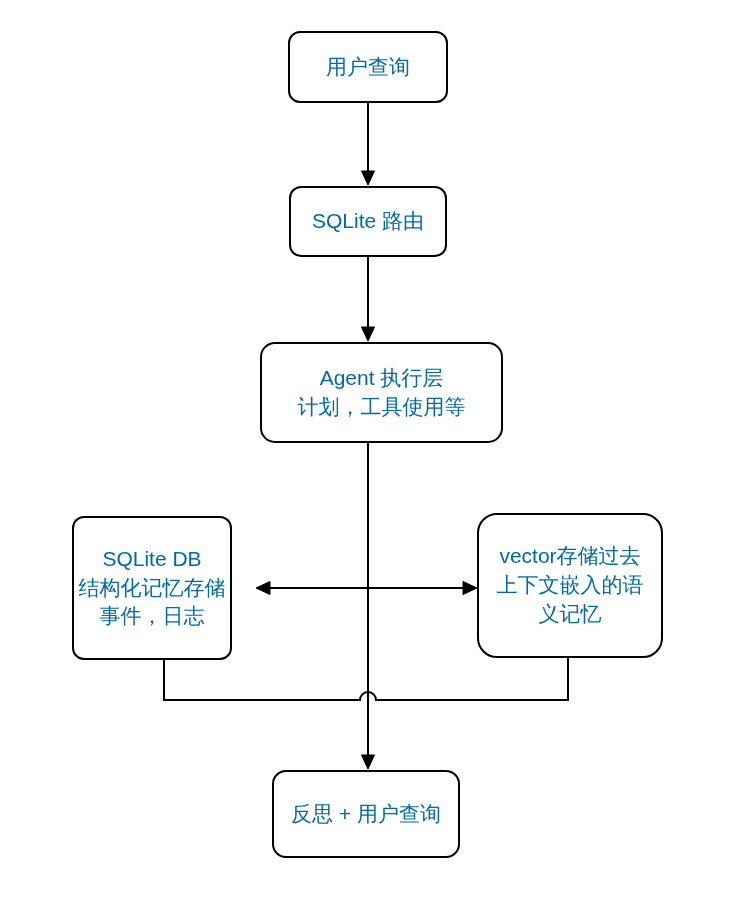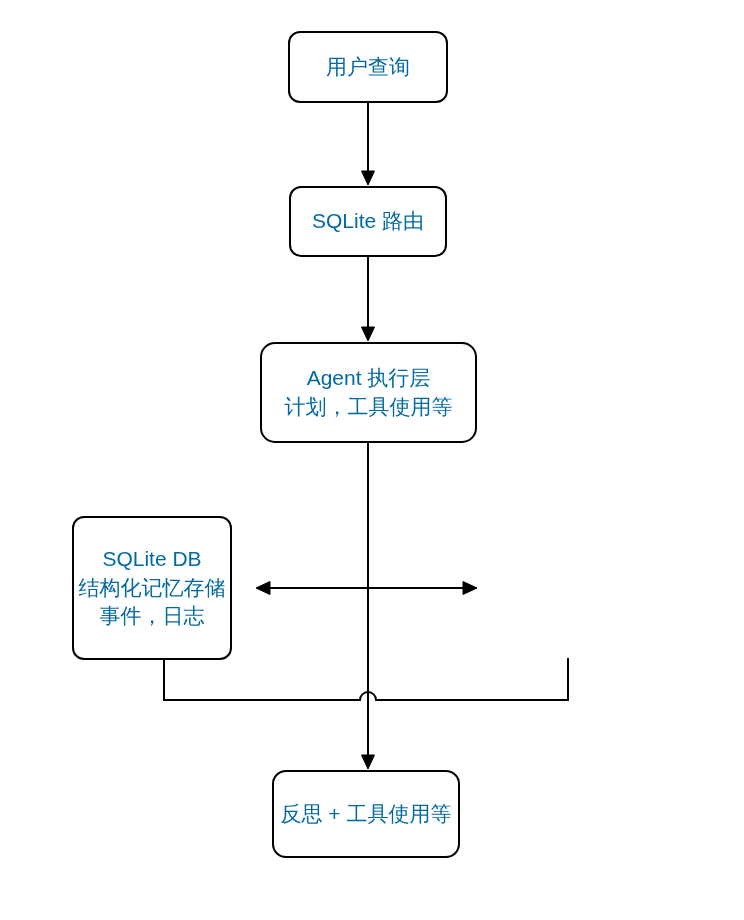--- a/index.html
+++ b/index.html
@@ -43,21 +43,21 @@
     align-items: center;
     justify-content: center;
     text-align: center;
     color: #0369a1;
     font-size: 21px;
     line-height: 1.38;
     white-space: pre-line;
   }
   .node-user-query   { left: 288px; top: 31px;  width: 160px; height: 72px;  border-radius: 12px; }
   .node-agent-router { left: 289px; top: 186px; width: 158px; height: 71px;  border-radius: 12px; }
-  .node-agent-exec   { left: 260px; top: 342px; width: 217px; height: 101px; border-radius: 15px; }
+  .node-agent-exec   { left: 260px; top: 342px; width: 243px; height: 101px; border-radius: 15px; }
   .node-sqlite-db    { left: 72px;  top: 516px; width: 160px; height: 144px; border-radius: 12px; }
   .node-vector-store { left: 477px; top: 513px; width: 186px; height: 145px; border-radius: 20px; }
   .node-reflection   { left: 272px; top: 770px; width: 188px; height: 88px;  border-radius: 14px; }
 </style>
 </head>
 <body>
 
 <div class="canvas">
 
   <svg class="edges-svg" viewBox="0 0 744 920" xmlns="http://www.w3.org/2000/svg">
@@ -100,18 +100,23 @@
     <span>Agent 执行层
 计划，工具使用等</span>
   </div>
 
   <div class="node node-sqlite-db">
     <span>SQLite DB
 结构化记忆存储
 事件，日志</span>
   </div>
 
+  <div class="node node-vector-store">
+    <span>vector存储过去
+上下文嵌入的语
+义记忆</span>
+  </div>
 
   <div class="node node-reflection">
-    <span>反思 + 工具使用等</span>
+    <span>反思 + 用户查询</span>
   </div>
 
 </div>
 
 </body></html>

